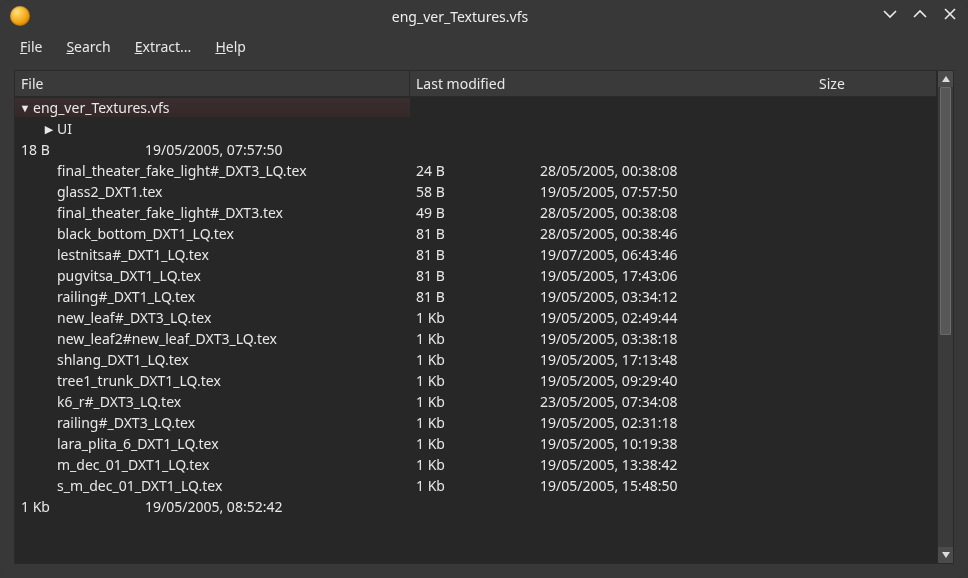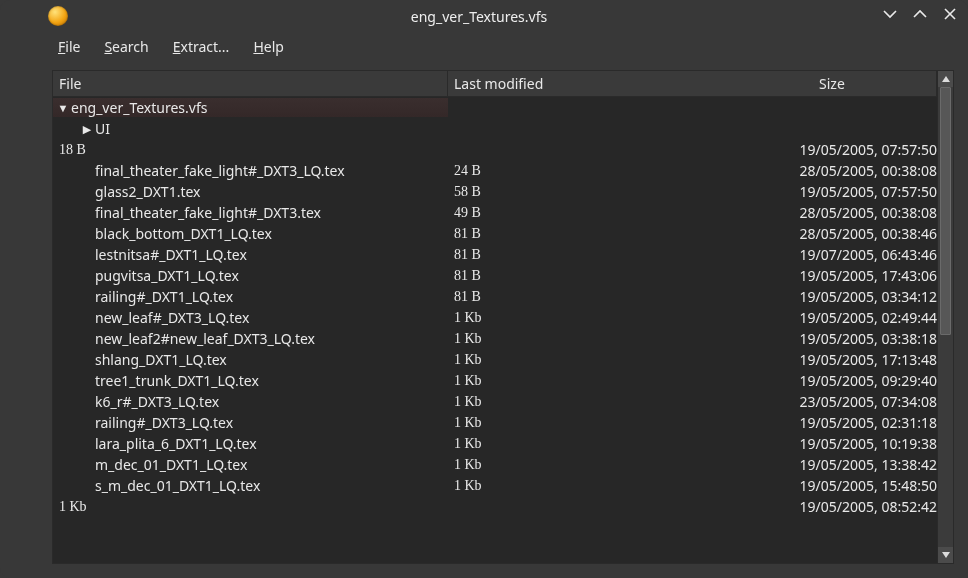--- a/index.html
+++ b/index.html
@@ -11,21 +11,20 @@
     color: #e8e8e8;
   }
   .window {
     width: 968px;
     height: 578px;
     background: #383838;
     display: flex;
     flex-direction: column;
     border-radius: 10px;
     overflow: hidden;
-    padding-left: 38px;
   }
   .titlebar {
     height: 32px;
     display: flex;
     align-items: center;
     padding: 0 10px;
     background: #383838;
   }
   .titlebar-icon {
     width: 20px;
@@ -120,22 +119,22 @@
   .row {
     display: flex;
     height: 21px;
     align-items: center;
     color: #e8e8e8;
     font-size: 14px;
     white-space: nowrap;
     cursor: pointer;
   }
   .cell-file { flex: 0 0 395px; display: flex; align-items: center; overflow: hidden; }
-  .cell-size { flex: 0 0 124px; padding-left: 6px; font-family: Liberation Serif, serif; }
-  .cell-mod  { flex: 1; padding-left: 6px; text-align: right; }
+  .cell-size { flex: 0 0 124px; padding-left: 6px; }
+  .cell-mod  { flex: 1; padding-left: 6px; }
   .indent { display:inline-block; }
   .arrow {
     width: 14px;
     display: inline-flex;
     justify-content: center;
     align-items: center;
     margin-right: 1px;
     color: #e8e8e8;
     font-size: 11px;
   }

